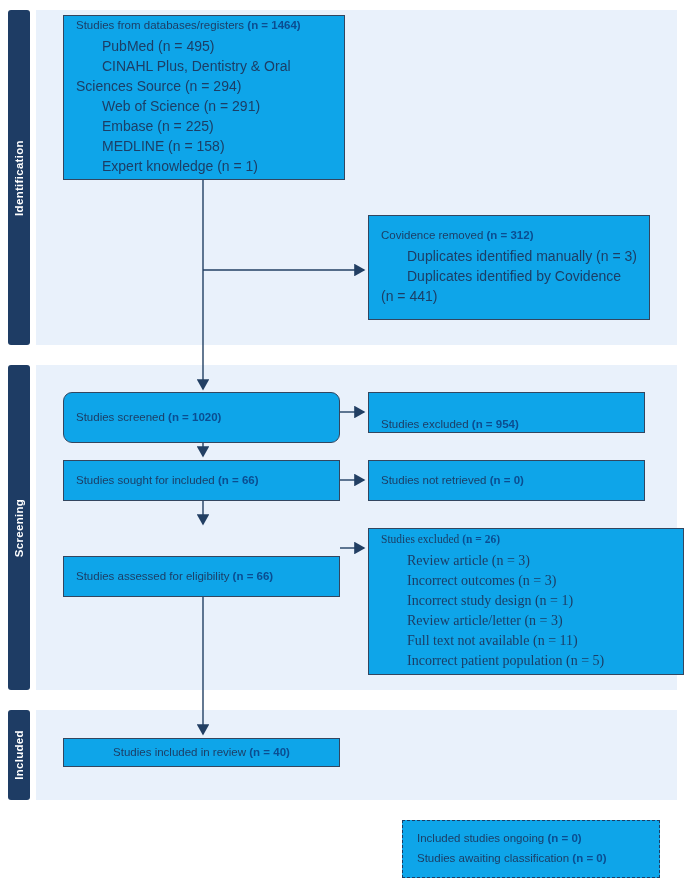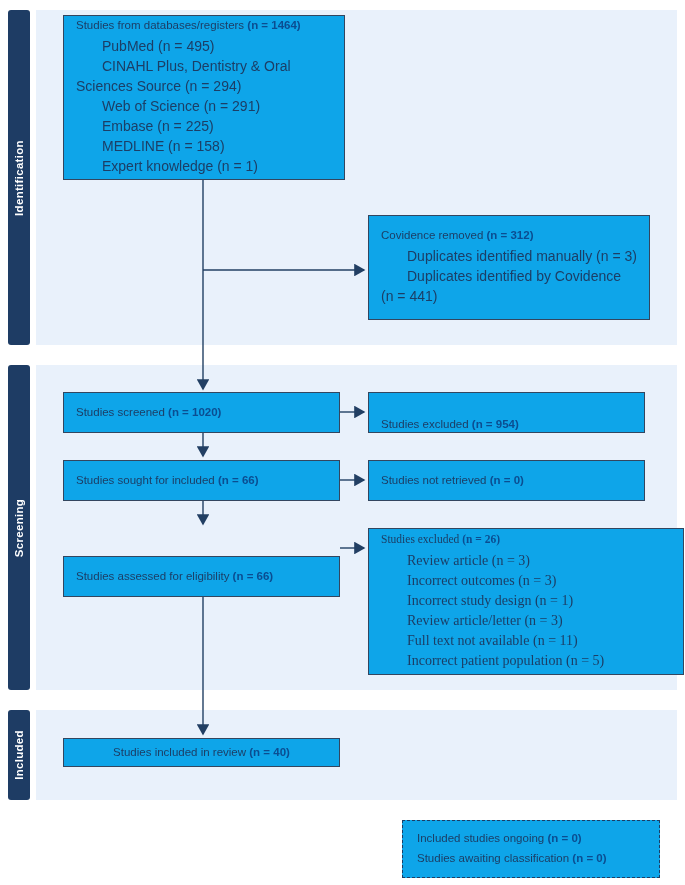--- a/index.html
+++ b/index.html
@@ -90,21 +90,21 @@
   </div>
 
   <div class="box multi" style="left:368px; top:215px; width:282px; height:105px;">
     <div class="title"><span>Covidence removed </span><span class="bold">(n = 312)</span></div>
     <div class="subs">
         <div class="sub-item">Duplicates identified manually (n = 3)</div>
         <div class="sub-item">Duplicates identified by Covidence (n = 441)</div>
       </div>
   </div>
 
-  <div class="box single" style="left:63px; top:392px; width:277px; height:41px;">
+  <div class="box single" style="left:63px; top:392px; width:277px; height:51px;border-radius:9px;">
     <div><span>Studies screened </span><span class="bold">(n = 1020)</span></div>
   </div>
   <div class="box single" style="left:368px; top:392px; width:277px; height:41px;align-items:flex-end;">
     <div><span>Studies excluded </span><span class="bold">(n = 954)</span></div>
   </div>
 
   <div class="box single" style="left:63px; top:460px; width:277px; height:41px;">
     <div><span>Studies sought for included </span><span class="bold">(n = 66)</span></div>
   </div>
   <div class="box single" style="left:368px; top:460px; width:277px; height:41px;">

